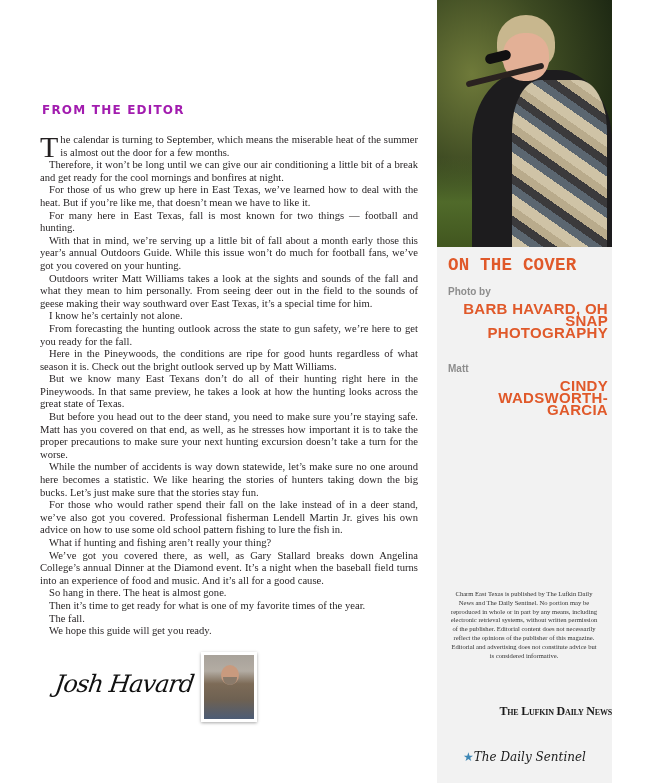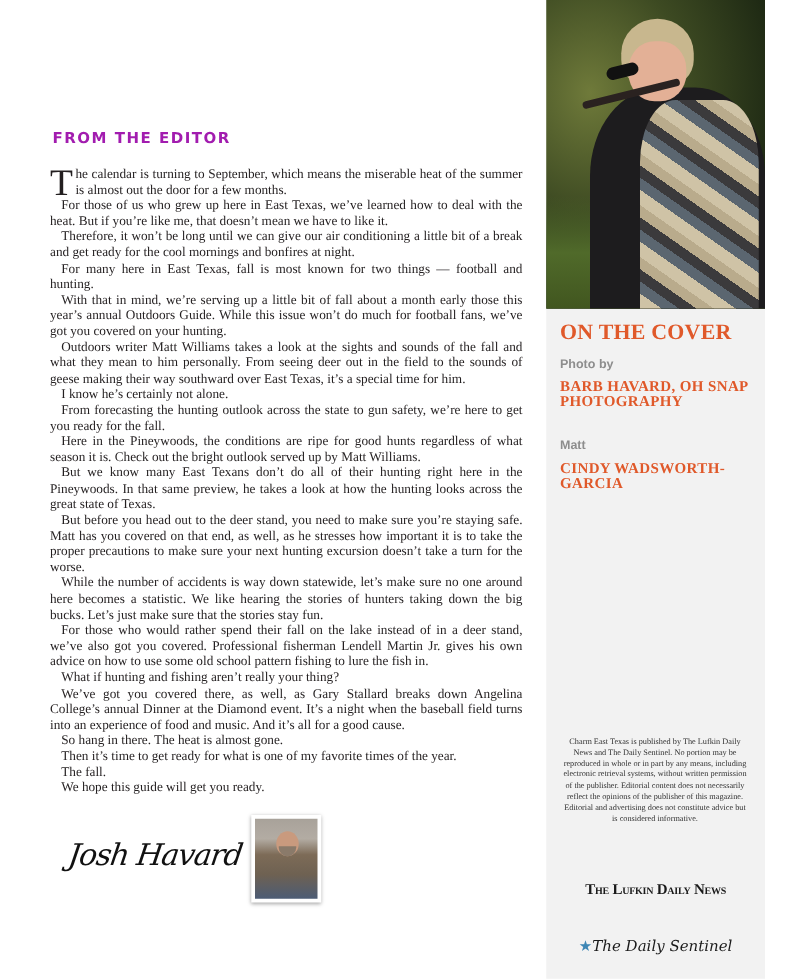--- a/index.html
+++ b/index.html
@@ -72,54 +72,54 @@
     .cover-photo .rifle {
       position: absolute; left: 28px; top: 72px; width: 80px; height: 6px; background: #2a2220;
       transform: rotate(-14deg); border-radius: 3px;
     }
     .cover-photo .scope {
       position: absolute; left: 48px; top: 52px; width: 26px; height: 10px; background: #111; border-radius: 5px;
       transform: rotate(-14deg);
     }
     .sb-content { position: absolute; left: 11px; top: 254px; width: 160px; }
     .cover-title {
-      font-family: Liberation Serif, serif; font-weight: bold; color: #e0592a; font-size: 17.5px;
+      font-family: Liberation Mono, monospace; font-weight: bold; color: #e0592a; font-size: 17.5px;
       letter-spacing: 0.2px; margin: 0 0 10px 0; line-height: 22px;
     }
     .label {
       font-family: "Liberation Sans", sans-serif; color: #8d8d8d; font-size: 10px; margin: 0 0 5px 0; line-height: 12px; font-weight: bold;
     }
     .credit {
-      font-family: Liberation Serif, serif; font-weight: bold; color: #e0592a; font-size: 12px;
-      line-height: 12px; letter-spacing: 0.3px; margin: 0 0 24px 0; text-transform: uppercase;
+      font-family: Liberation Sans, sans-serif; font-weight: bold; color: #e0592a; font-size: 15px;
+      line-height: 12px; letter-spacing: 0.3px; margin: 0 0 24px 0; text-transform: uppercase; text-align: right;
     }
     .disclaimer {
       position: absolute; left: 12px; top: 590px; width: 150px;
       font-family: "Liberation Serif", serif; font-size: 6.6px; line-height: 8.8px; color: #333; text-align: center;
     }
     .logo1 {
-      position: absolute; left: 0; top: 704px; width: 175px; text-align: center;
+      position: absolute; left: 0; top: 704px; width: 175px; text-align: right;
       font-family: "Liberation Serif", serif; font-variant: small-caps; font-weight: bold; font-size: 12px; color: #1a1a1a;
       letter-spacing: -0.2px;
     }
     .logo2 {
       position: absolute; left: 0; top: 750px; width: 175px; text-align: center;
       font-family: "DejaVu Serif", serif; font-size: 12px; color: #1a1a1a; font-style: italic;
     }
     .logo2 .star { color: #3e87b5; font-style: normal; }
   </style>
 </head>
 <body>
 
 <div class="main">
   <h1 class="title">FROM THE EDITOR</h1>
   <div class="body-text">
     <p class="first"><span class="dropcap">T</span><span>he calendar is turning to September, which means the miserable heat of the summer is almost out the door for a few months.</span></p>
+    <p>Therefore, it won’t be long until we can give our air conditioning a little bit of a break and get ready for the cool mornings and bonfires at night.</p>
     <p>For those of us who grew up here in East Texas, we’ve learned how to deal with the heat. But if you’re like me, that doesn’t mean we have to like it.</p>
-    <p>Therefore, it won’t be long until we can give our air conditioning a little bit of a break and get ready for the cool mornings and bonfires at night.</p>
     <p>For many here in East Texas, fall is most known for two things — football and hunting.</p>
     <p>With that in mind, we’re serving up a little bit of fall about a month early those this year’s annual Outdoors Guide. While this issue won’t do much for football fans, we’ve got you covered on your hunting.</p>
     <p>Outdoors writer Matt Williams takes a look at the sights and sounds of the fall and what they mean to him personally. From seeing deer out in the field to the sounds of geese making their way southward over East Texas, it’s a special time for him.</p>
     <p>I know he’s certainly not alone.</p>
     <p>From forecasting the hunting outlook across the state to gun safety, we’re here to get you ready for the fall.</p>
     <p>Here in the Pineywoods, the conditions are ripe for good hunts regardless of what season it is. Check out the bright outlook served up by Matt Williams.</p>
     <p>But we know many East Texans don’t do all of their hunting right here in the Pineywoods. In that same preview, he takes a look at how the hunting looks across the great state of Texas.</p>
     <p>But before you head out to the deer stand, you need to make sure you’re staying safe. Matt has you covered on that end, as well, as he stresses how important it is to take the proper precautions to make sure your next hunting excursion doesn’t take a turn for the worse.</p>
     <p>While the number of accidents is way down statewide, let’s make sure no one around here becomes a statistic. We like hearing the stories of hunters taking down the big bucks. Let’s just make sure that the stories stay fun.</p>
     <p>For those who would rather spend their fall on the lake instead of in a deer stand, we’ve also got you covered. Professional fisherman Lendell Martin Jr. gives his own advice on how to use some old school pattern fishing to lure the fish in.</p>

